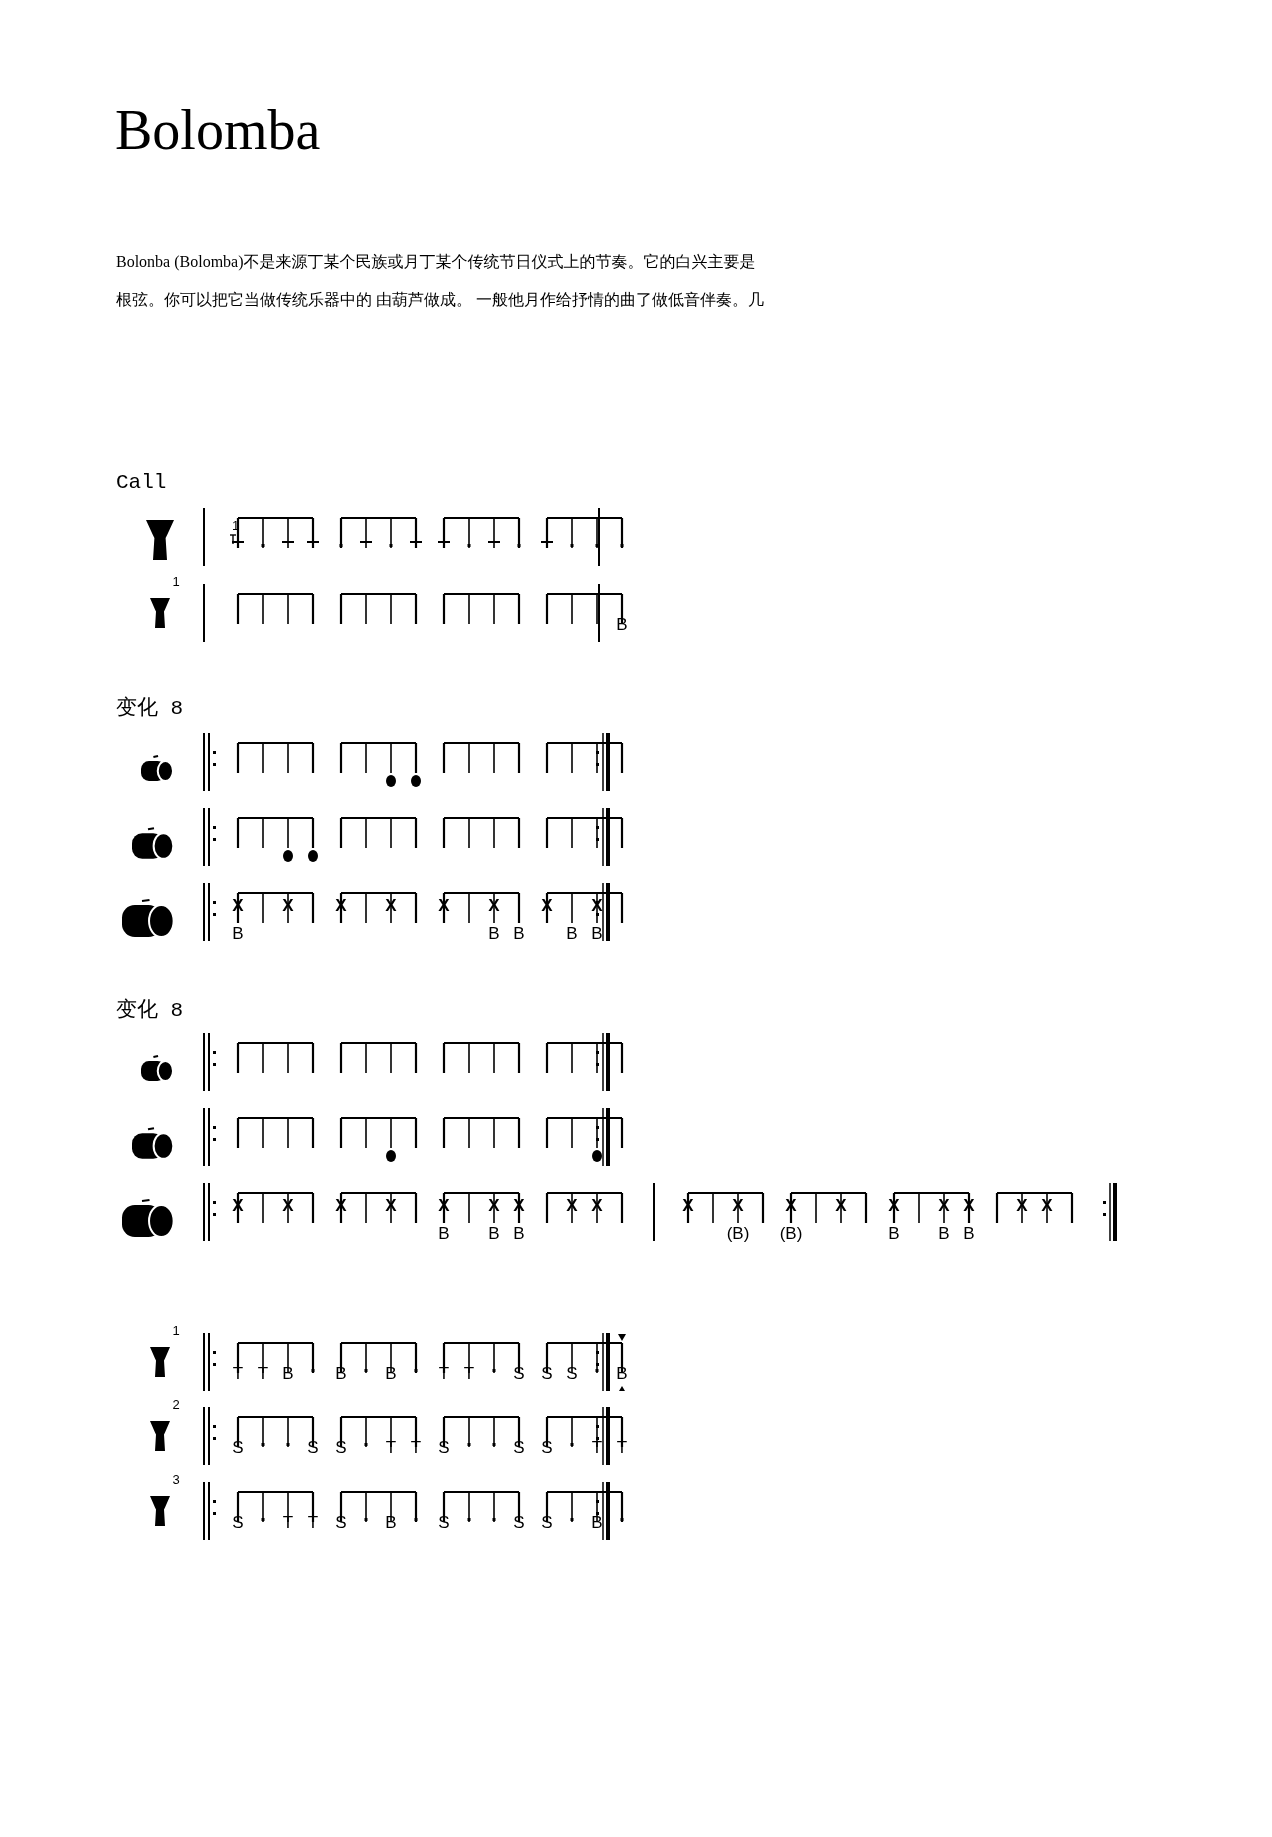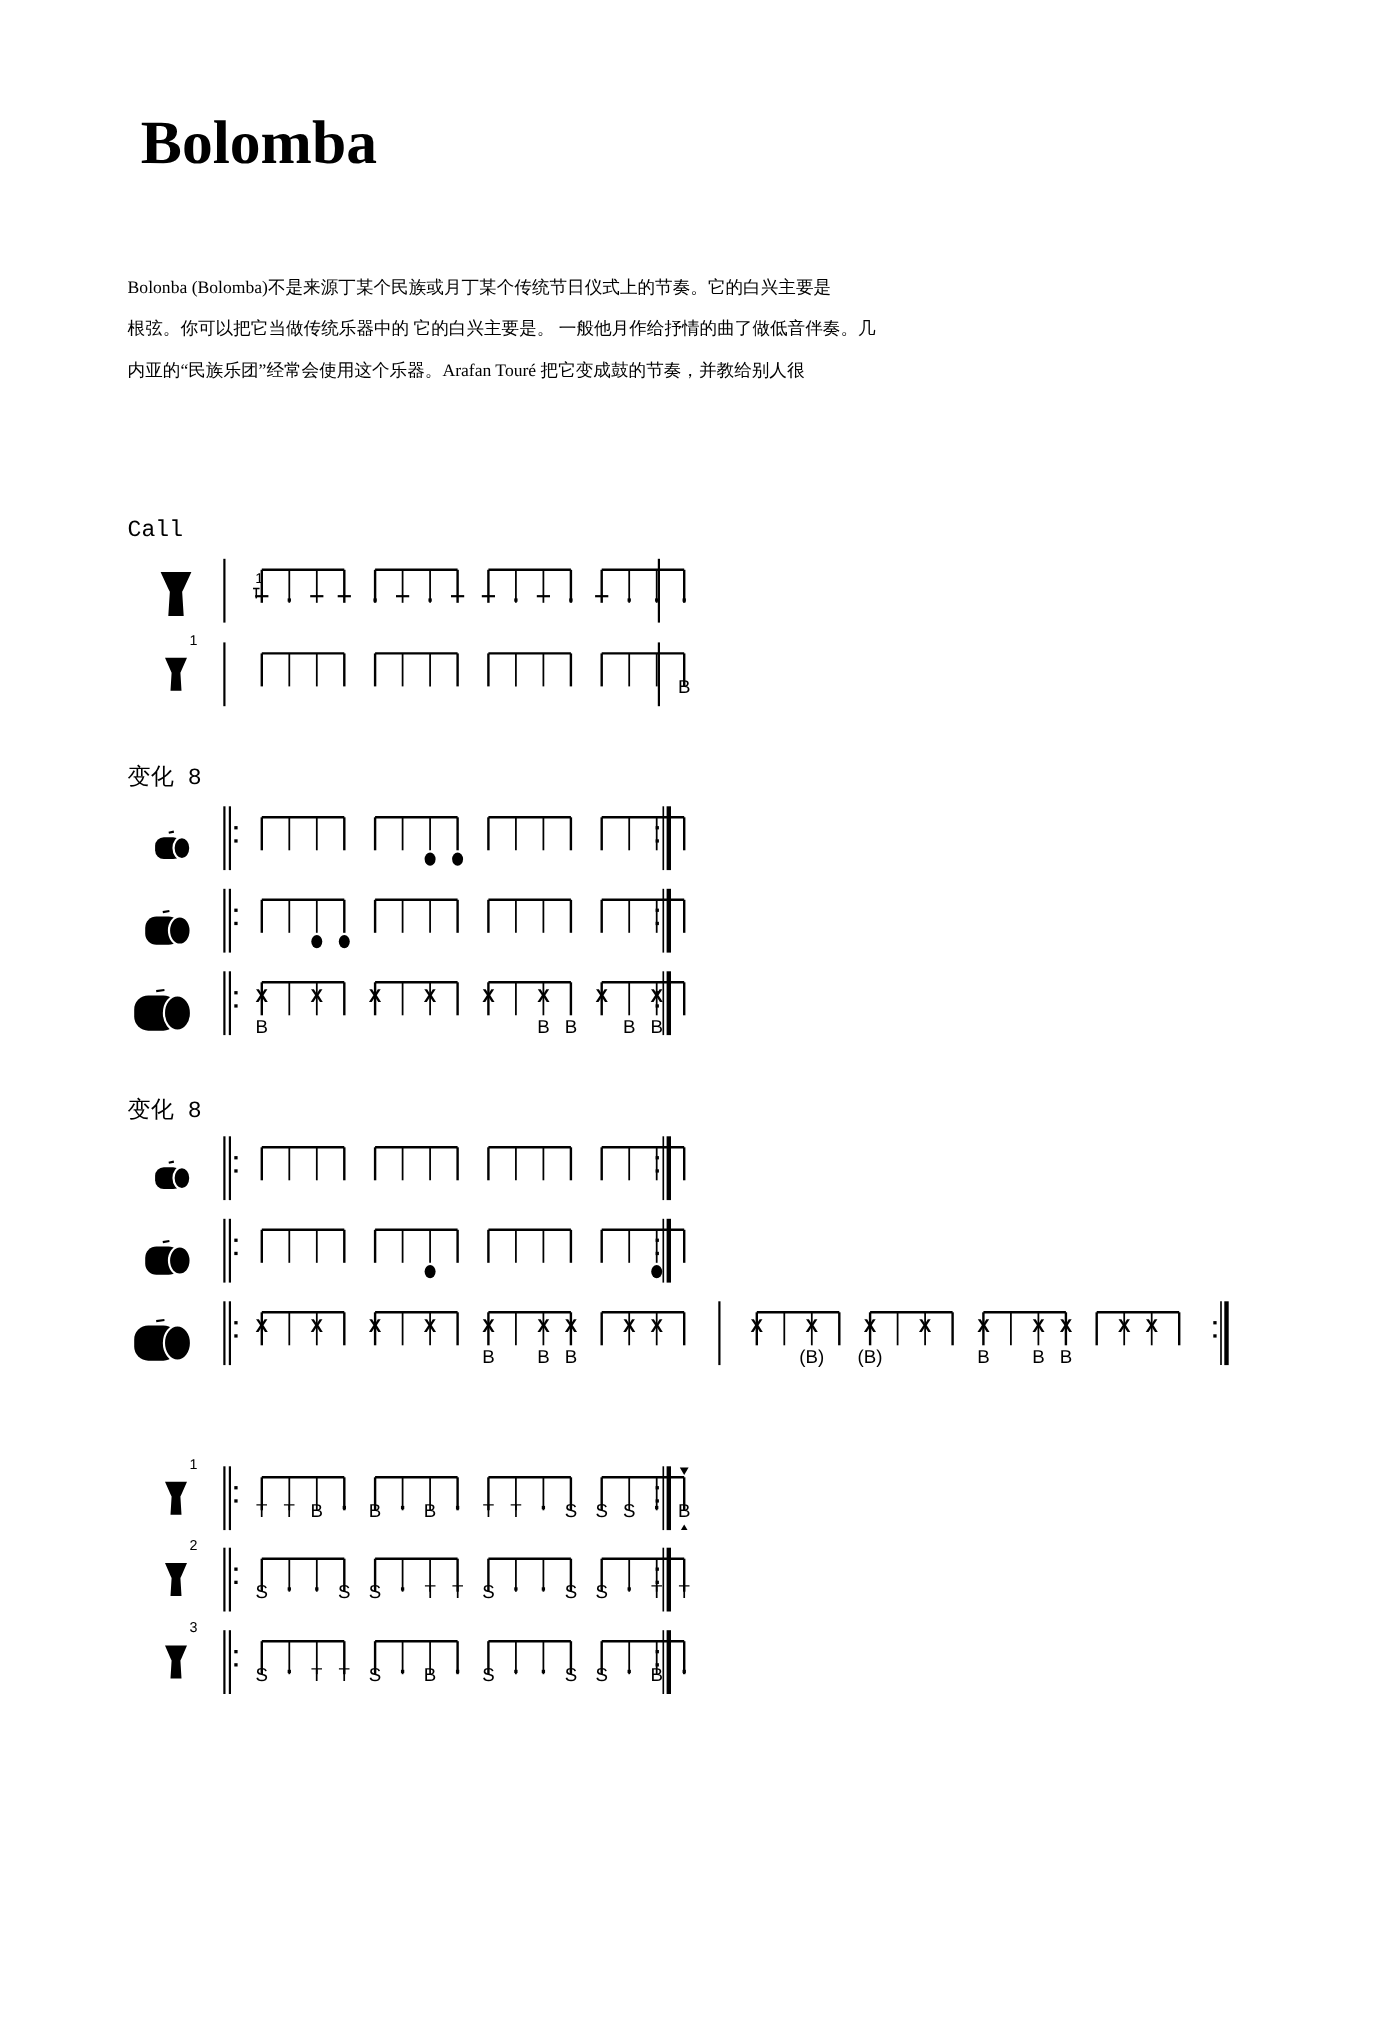--- a/index.html
+++ b/index.html
@@ -1,34 +1,33 @@
 <!DOCTYPE html>
 <html><head>
 <meta charset="utf-8">
 <style>
   html, body { margin: 0; padding: 0; background: #ffffff; }
   body { width: 1272px; height: 1837px; position: relative; overflow: hidden; color: #000; }
   .serif { font-family: "Liberation Serif", "DejaVu Serif", serif; }
-  #title { position: absolute; left: 128px; top: 100px; font-size: 56px; line-height: 60px; margin: 0; font-weight: bold; }
+  #title { position: absolute; left: 115px; top: 100px; font-size: 56px; line-height: 60px; margin: 0; font-weight: normal; }
   #intro { position: absolute; left: 116px; top: 243px; width: 1060px; font-size: 16px; line-height: 38px; margin: 0; }
   #intro span { display: block; white-space: nowrap; }
   .section-label { position: absolute; left: 116px; font-size: 21px; line-height: 26px; font-family: Liberation Mono, monospace; }
   #score { position: absolute; left: 0; top: 0; width: 1272px; height: 1837px; }
   .note-text { font-family: "Liberation Sans", "DejaVu Sans", sans-serif; font-size: 17px; }
   .count-text { font-family: "Liberation Sans", "DejaVu Sans", sans-serif; font-size: 13px; }
 </style>
 </head>
 <body>
 
 <h1 id="title" class="serif">Bolomba</h1>
 
 <div id="intro" class="serif">
   <span>Bolonba (Bolomba)不是来源丁某个民族或月丁某个传统节日仪式上的节奏。它的白兴主要是</span>
-  <span>根弦。你可以把它当做传统乐器中的  它的白兴主要是。  一般他月作给抒情的曲了做低音伴奏。几</span>
-  <span>内亚的“民族乐团”经常会使用这个乐器。Arafan Touré  把它变成鼓的节奏，并教给别人很</span>
+  <span>根弦。你可以把它当做传统乐器中的  由葫芦做成。  一般他月作给抒情的曲了做低音伴奏。几</span>
 </div>
 
 <div class="section-label serif" style="top:470px">Call</div>
 <div class="section-label serif" style="top:696px">变化  8</div>
 <div class="section-label serif" style="top:998px">变化  8</div>
 
 <svg id="score" xmlns="http://www.w3.org/2000/svg" width="1272" height="1837">
     <g>
       <g>
         <path d="M146,520 L174,520 L167,535.2 L165.6,538 L167,560 L153,560 L154.4,538 L153,535.2 Z" fill="#000"></path>

